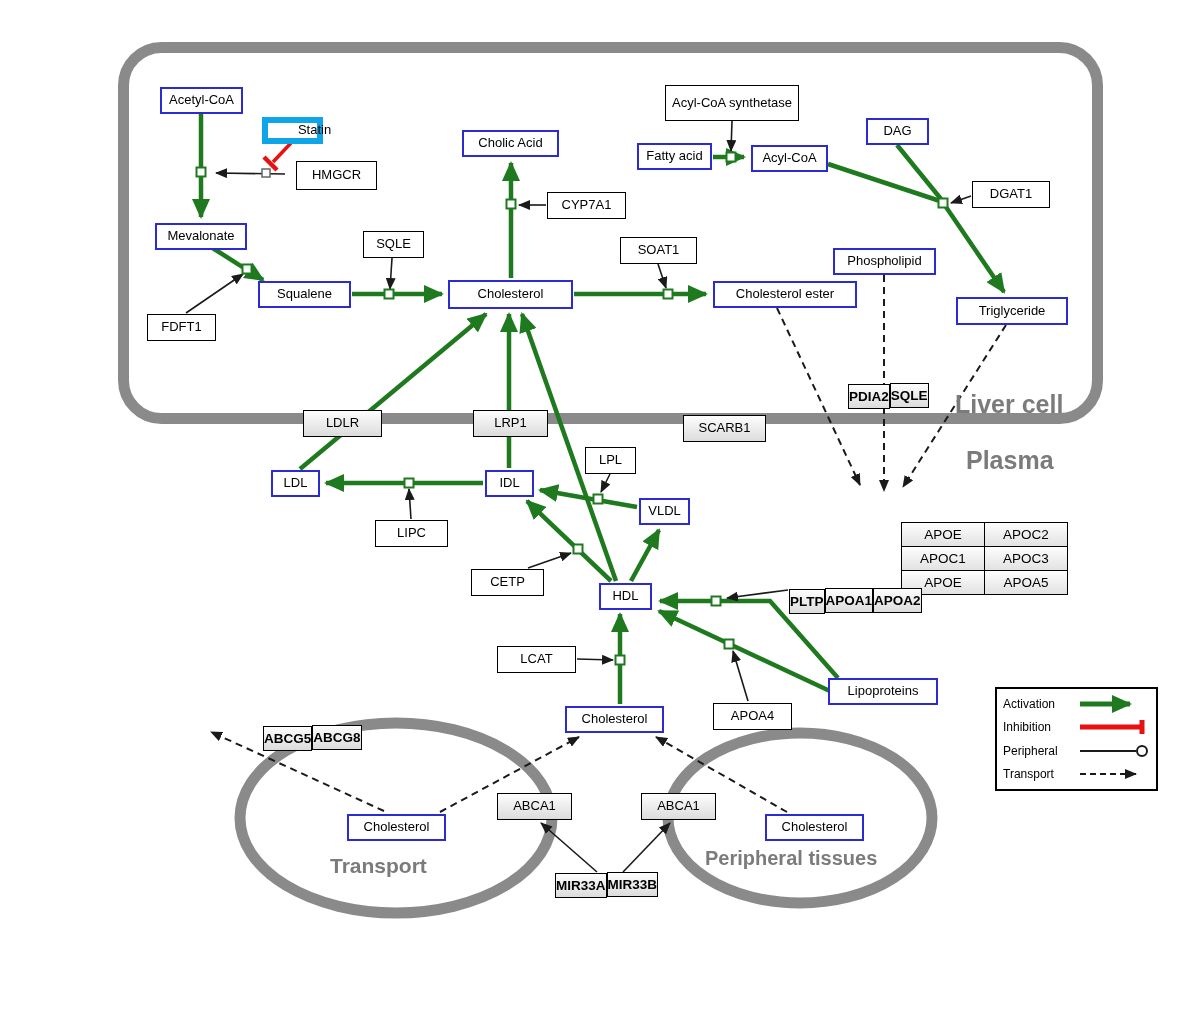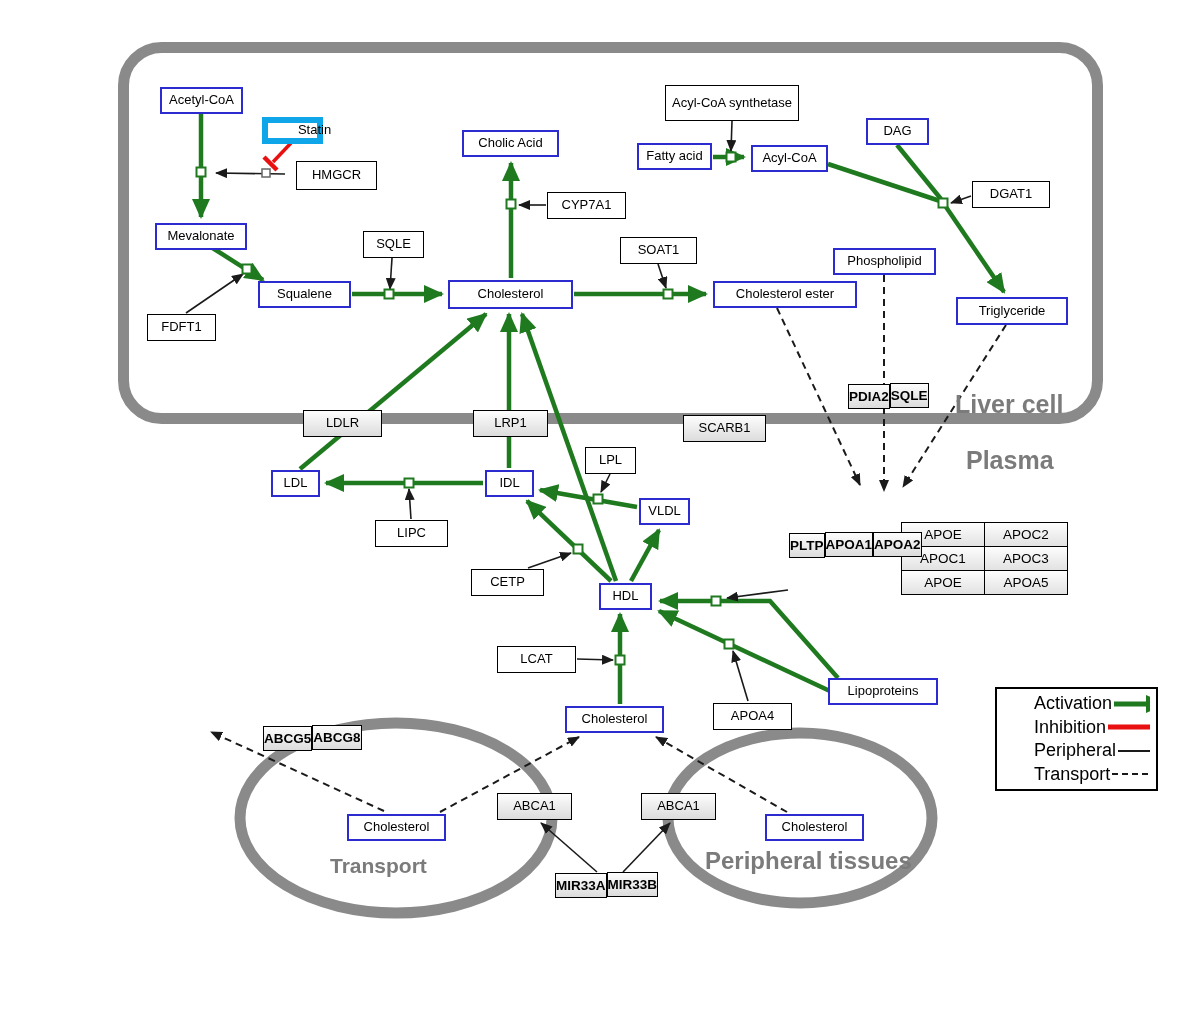--- a/index.html
+++ b/index.html
@@ -19,21 +19,21 @@
   .stack .cell:first-child{margin-top:0;}
   .apotable{position:absolute;z-index:2;display:grid;grid-template-columns:1fr 1fr;}
   .apotable .cell{box-sizing:border-box;border:1px solid #000;margin-left:-1px;margin-top:-1px;
         width:84px;height:25px;display:flex;align-items:center;justify-content:center;
         font-size:13.5px;background:linear-gradient(180deg,#fdfdfd 0%,#e2e2e2 100%);}
   .comp-label{position:absolute;z-index:2;font-weight:bold;color:#7b7b7b;white-space:nowrap;}
   #legend{position:absolute;z-index:2;left:995px;top:687px;width:163px;height:104px;
         box-sizing:border-box;border:2px solid #000;background:#fff;
         display:flex;flex-direction:column;justify-content:space-evenly;padding:2px 6px;}
   .legend-row{display:flex;align-items:center;justify-content:space-between;height:22px;}
-  .legend-row span{font-size:18px;margin-left:31px;}
+  .legend-row span{font-size:12px;}
 </style>
 </head>
 <body>
 
 <div id="canvas">
 
   <svg id="edges" width="1200" height="1013" viewBox="0 0 1200 1013">
     <defs>
       <marker id="ag" markerWidth="20" markerHeight="18" refX="18" refY="9" orient="auto" markerUnits="userSpaceOnUse">
         <path d="M0,0 L20,9 L0,18 z" fill="#1f7a1f"></path>
@@ -117,21 +117,21 @@
       <rect x="615.5" y="655.5" width="9" height="9"></rect>
       <rect x="711.5" y="596.5" width="9" height="9"></rect>
       <rect x="724.5" y="639.5" width="9" height="9"></rect>
       <rect x="262" y="169" width="8" height="8" stroke="#666" stroke-width="1.5"></rect>
     </g>
   </svg>
 
   <div class="comp-label" style="left:955px;top:352px;font-size:25px;margin-top:38px;">Liver cell</div>
   <div class="comp-label" style="left:966px;top:446px;font-size:25px;text-align:right;">Plasma</div>
   <div class="comp-label" style="left:330px;top:854px;font-size:21px;">Transport</div>
-  <div class="comp-label" style="left:705px;top:847px;font-size:24px;">Peripheral tissues</div>
+  <div class="comp-label" style="left:705px;top:847px;font-size:20px;">Peripheral tissues</div>
 
   <div class="node metab" style="left:160px;top:87px;width:83px;height:27px">Acetyl-CoA</div>
   <div class="node statin-box" style="left:262px;top:117px;width:61px;height:27px">Statin</div>
   <div class="node gene" style="left:296px;top:161px;width:81px;height:29px">HMGCR</div>
   <div class="node metab" style="left:155px;top:223px;width:92px;height:27px">Mevalonate</div>
   <div class="node gene" style="left:147px;top:314px;width:69px;height:27px">FDFT1</div>
   <div class="node metab" style="left:258px;top:281px;width:93px;height:27px">Squalene</div>
   <div class="node gene" style="left:363px;top:231px;width:61px;height:27px">SQLE</div>
   <div class="node metab" style="left:448px;top:280px;width:125px;height:29px">Cholesterol</div>
   <div class="node metab" style="left:462px;top:130px;width:97px;height:27px">Cholic Acid</div>
@@ -165,21 +165,21 @@
 
   <div class="apotable" style="left:902px;top:523px;">
     <div class="cell">APOE</div>
     <div class="cell">APOC2</div>
     <div class="cell">APOC1</div>
     <div class="cell">APOC3</div>
     <div class="cell">APOE</div>
     <div class="cell">APOA5</div>
   </div>
 
-  <div class="stack" style="left:789px;top:533px;width:60px">
+  <div class="stack" style="left:789px;top:589px;width:60px">
     <div class="cell">PLTP</div>
     <div class="cell">APOA1</div>
     <div class="cell">APOA2</div>
   </div>
 
   <div class="node gene" style="left:713px;top:703px;width:79px;height:27px">APOA4</div>
   <div class="node metab" style="left:828px;top:678px;width:110px;height:27px">Lipoproteins</div>
   <div class="node gene" style="left:497px;top:646px;width:79px;height:27px">LCAT</div>
   <div class="node metab" style="left:565px;top:706px;width:99px;height:27px">Cholesterol</div>
 

